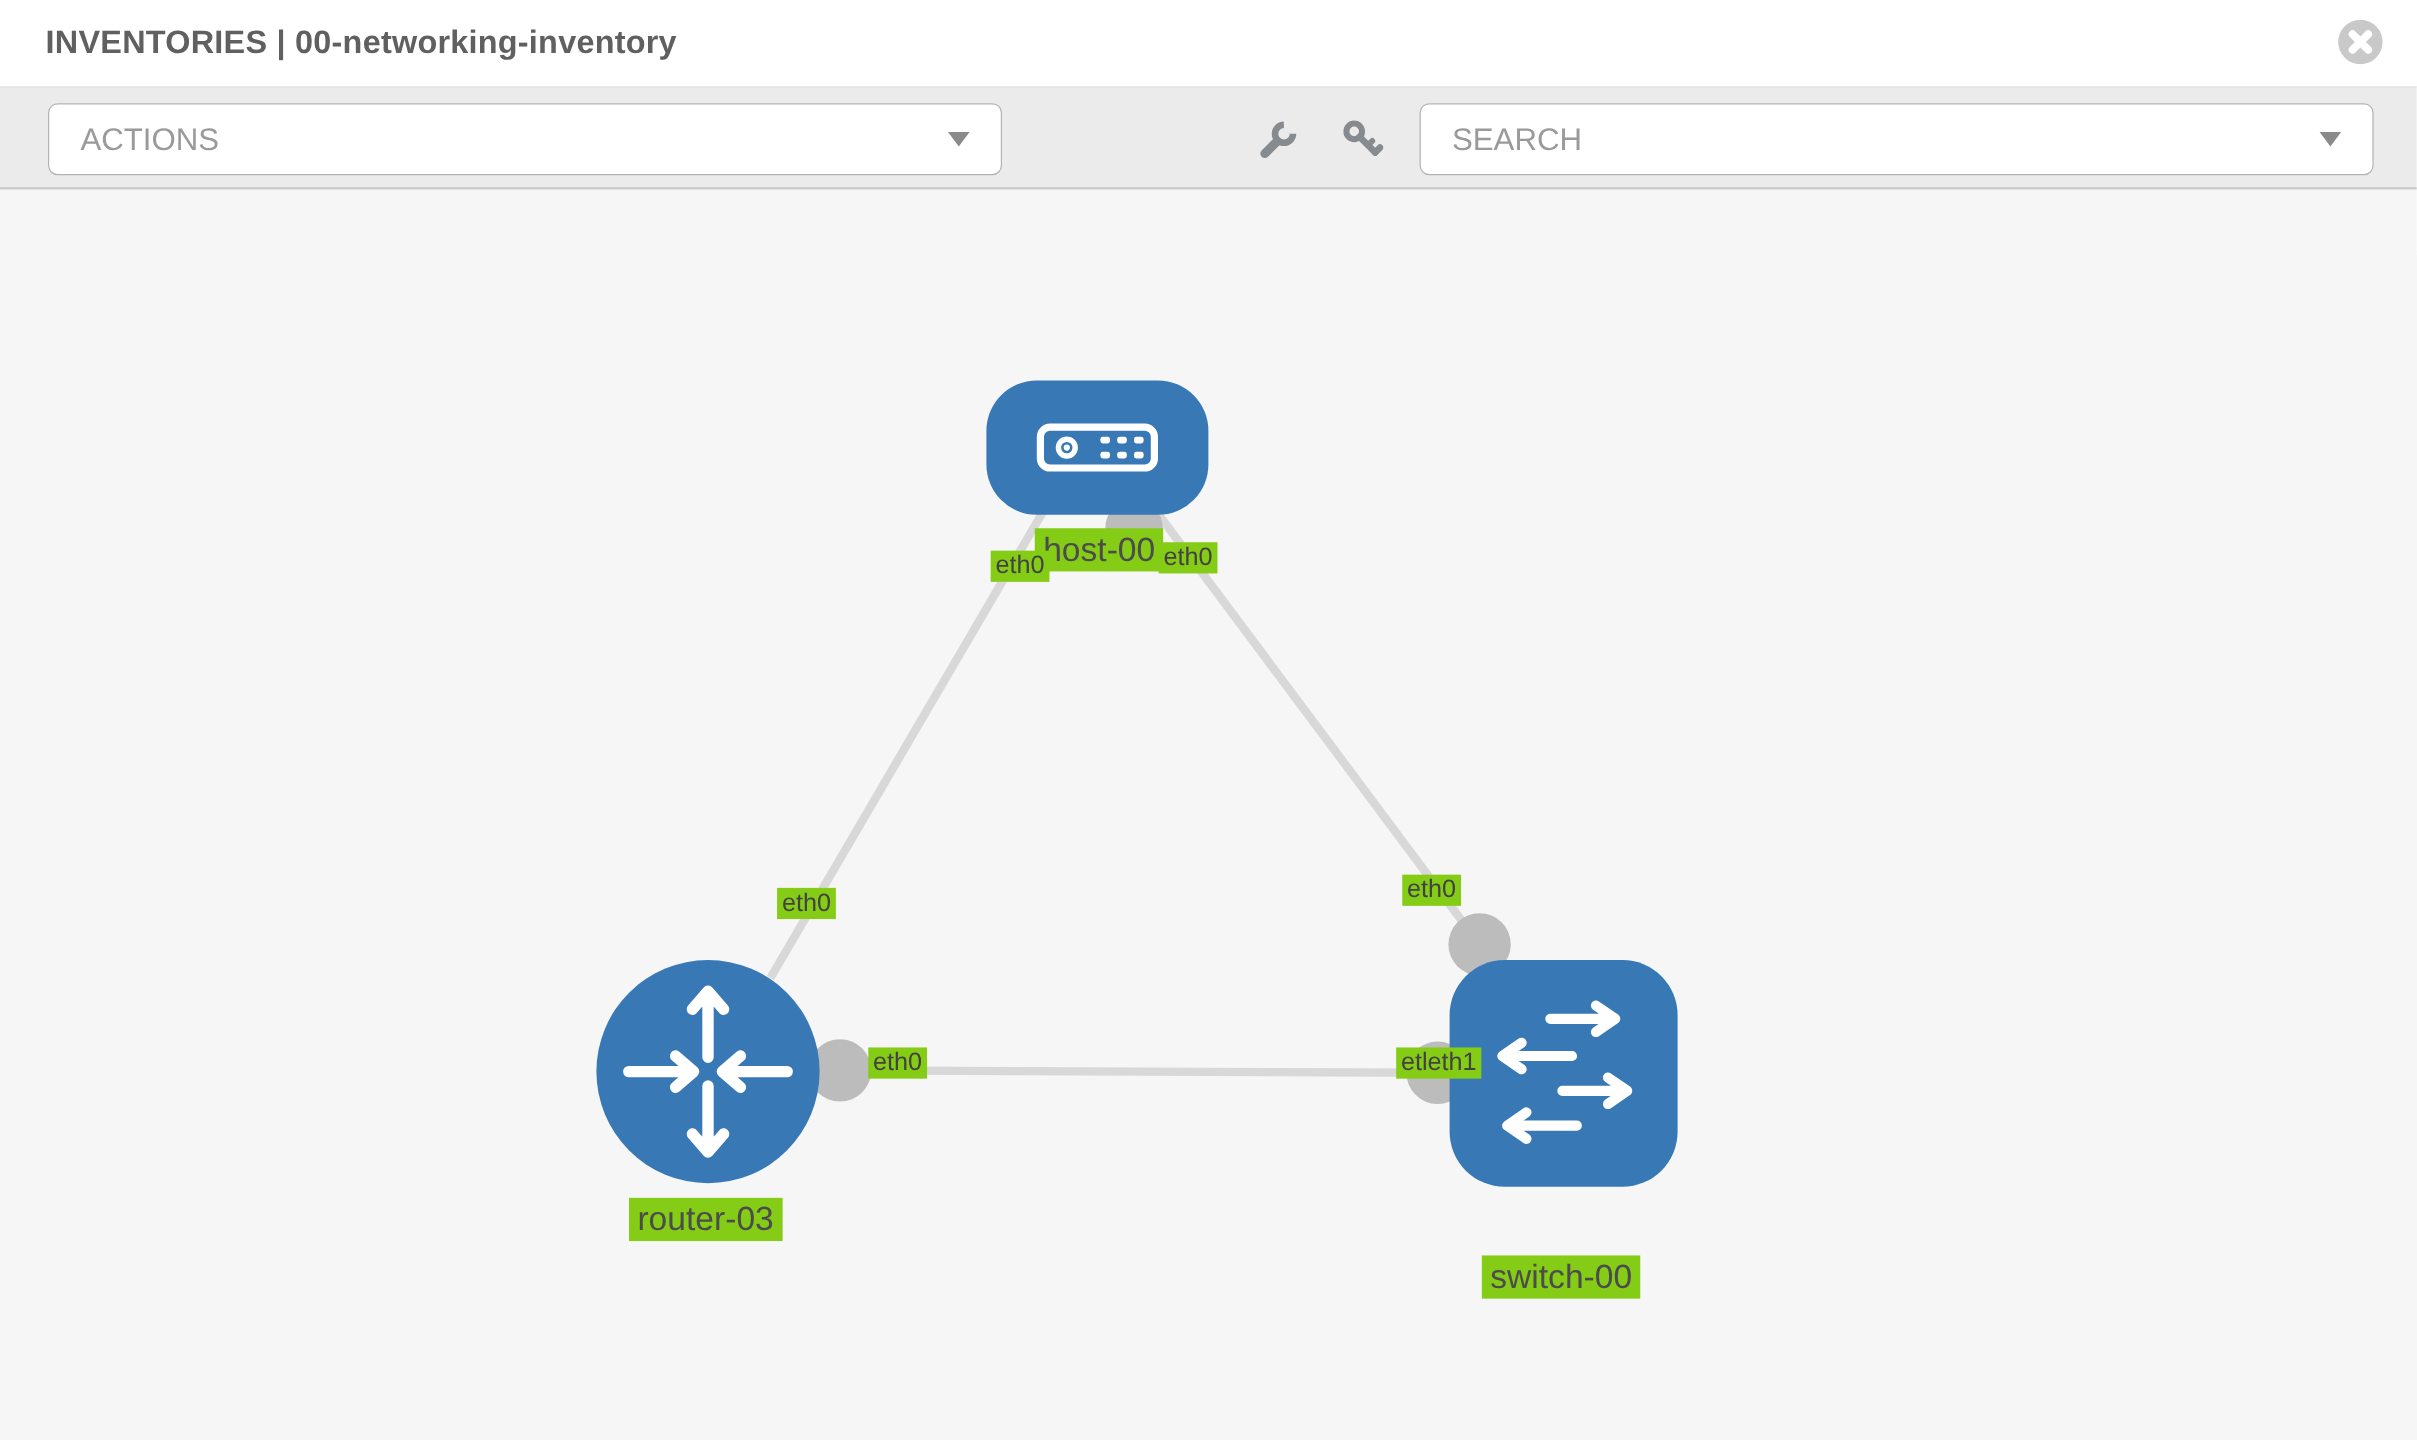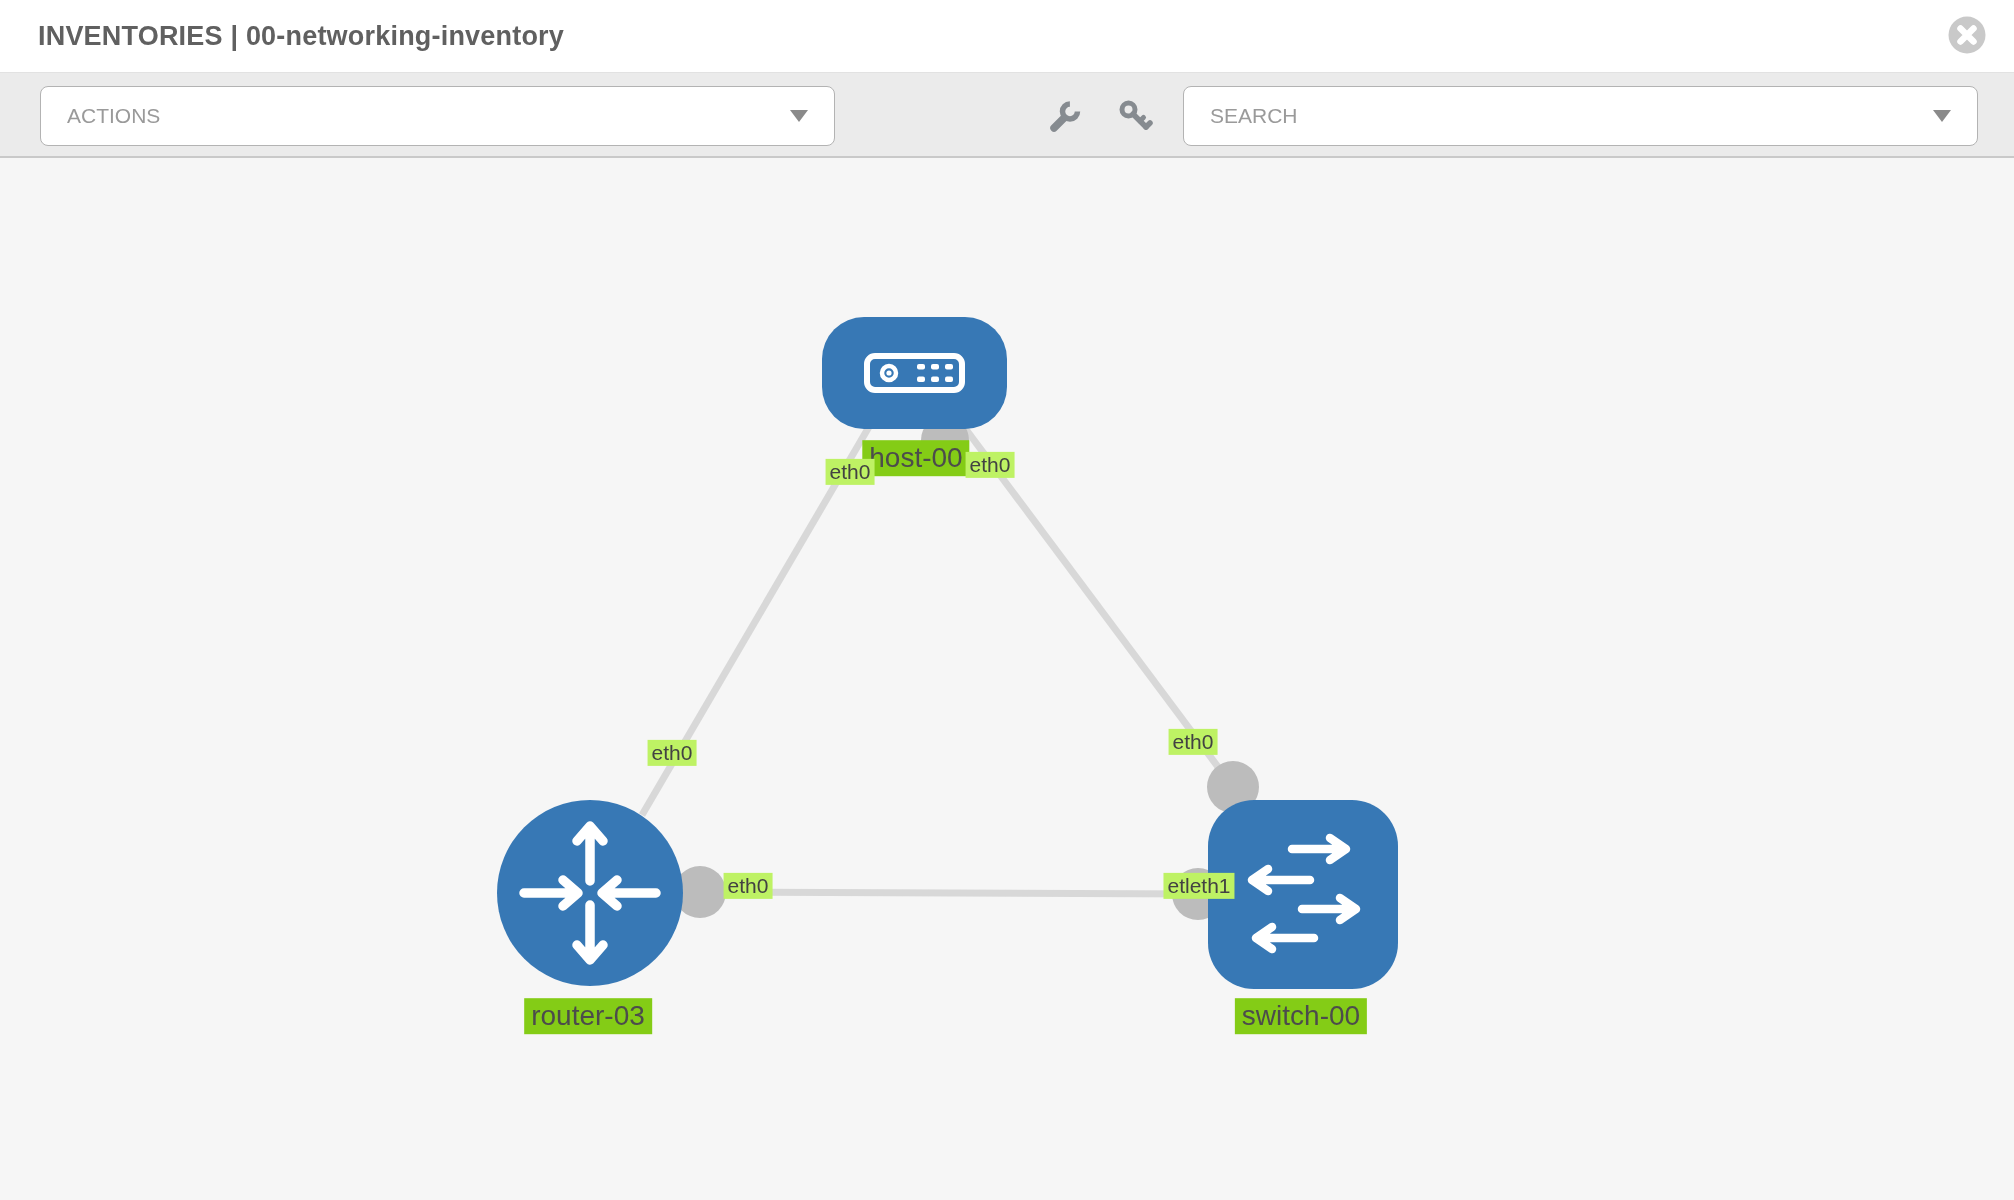--- a/index.html
+++ b/index.html
@@ -10,35 +10,35 @@
   .header{position:relative;width:100%;height:72px;background:#fff;}
   .header-title{position:absolute;left:38px;top:50%;transform:translateY(-50%);
     font-size:27px;font-weight:bold;color:#606060;letter-spacing:.2px;}
   .close-btn{position:absolute;right:28px;top:16px;width:38px;height:38px;cursor:pointer;}
 
   
   .toolbar{position:relative;width:100%;height:86px;background:#ebebeb;
     border-top:1px solid #e2e2e2;border-bottom:2px solid #c9c9c9;}
   .dd{position:absolute;top:13px;height:60px;background:#fff;border:1px solid #b3b3b3;
     border-radius:8px;display:flex;align-items:center;justify-content:space-between;
-    padding:0 26px;font-size:21px;color:#9a9a9a;cursor:pointer;}
+    padding:0 26px;font-size:26px;color:#9a9a9a;cursor:pointer;}
   .dd-actions{left:40px;width:795px;}
   .dd-search{left:1183px;width:795px;}
   .caret{width:0;height:0;border-left:9px solid transparent;border-right:9px solid transparent;
     border-top:12px solid #8a8a8a;}
   .tool-icon{position:absolute;top:26px;width:36px;height:36px;cursor:pointer;}
   .tool-icon.wrench{left:1047px;}
   .tool-icon.key{left:1117px;}
 
   
   .canvas{position:relative;width:2014px;height:1044px;background:#f6f6f6;overflow:hidden;}
   .topo-svg{position:absolute;left:0;top:0;}
   .nlabel{position:absolute;transform:translate(-50%,-50%);background:#84cc16;color:#4c4c4c;
     font-size:28px;line-height:1.2;padding:1px 7px;white-space:nowrap;}
-  .plabel{position:absolute;transform:translate(-50%,-50%);background:#bef264;color:#424242;
+  .plabel{position:absolute;transform:translate(-50%,-50%);background:#84cc16;color:#424242;
     font-size:21px;line-height:1.25;padding:0 4px;white-space:nowrap;}
 </style>
 </head>
 <body>
 
 <div class="header">
   <div class="header-title">INVENTORIES | 00-networking-inventory</div>
   <div class="close-btn">
     <svg width="38" height="38" viewBox="0 0 38 38">
       <circle cx="19" cy="19" r="18.5" fill="#c9c9c9"></circle>
@@ -123,21 +123,21 @@
         <path d="M1292 691 H1340 M1330 680 L1346 691 L1330 702"></path>
         <path d="M1310 722 H1258 M1268 711 L1252 722 L1268 733"></path>
         <path d="M1302 751 H1350 M1340 740 L1356 751 L1340 762"></path>
         <path d="M1314 780 H1262 M1272 769 L1256 780 L1272 791"></path>
       </g>
     </g>
   </svg>
 
   <div class="nlabel" style="left:916px;top:300px;">host-00</div>
   <div class="nlabel" style="left:588px;top:858px;">router-03</div>
-  <div class="nlabel" style="left:1301px;top:858px;text-align:center;">switch-00</div>
+  <div class="nlabel" style="left:1301px;top:906px;text-align:center;">switch-00</div>
 
   <div class="plabel" style="left:850px;top:314px;">eth0</div>
   <div class="plabel" style="left:990px;top:307px;">eth0</div>
   <div class="plabel" style="left:672px;top:595px;">eth0</div>
   <div class="plabel" style="left:1193px;top:584px;">eth0</div>
   <div class="plabel" style="left:748px;top:728px;">eth0</div>
   <div class="plabel" style="left:1199px;top:728px;">etleth1</div>
 
 </div>
 

